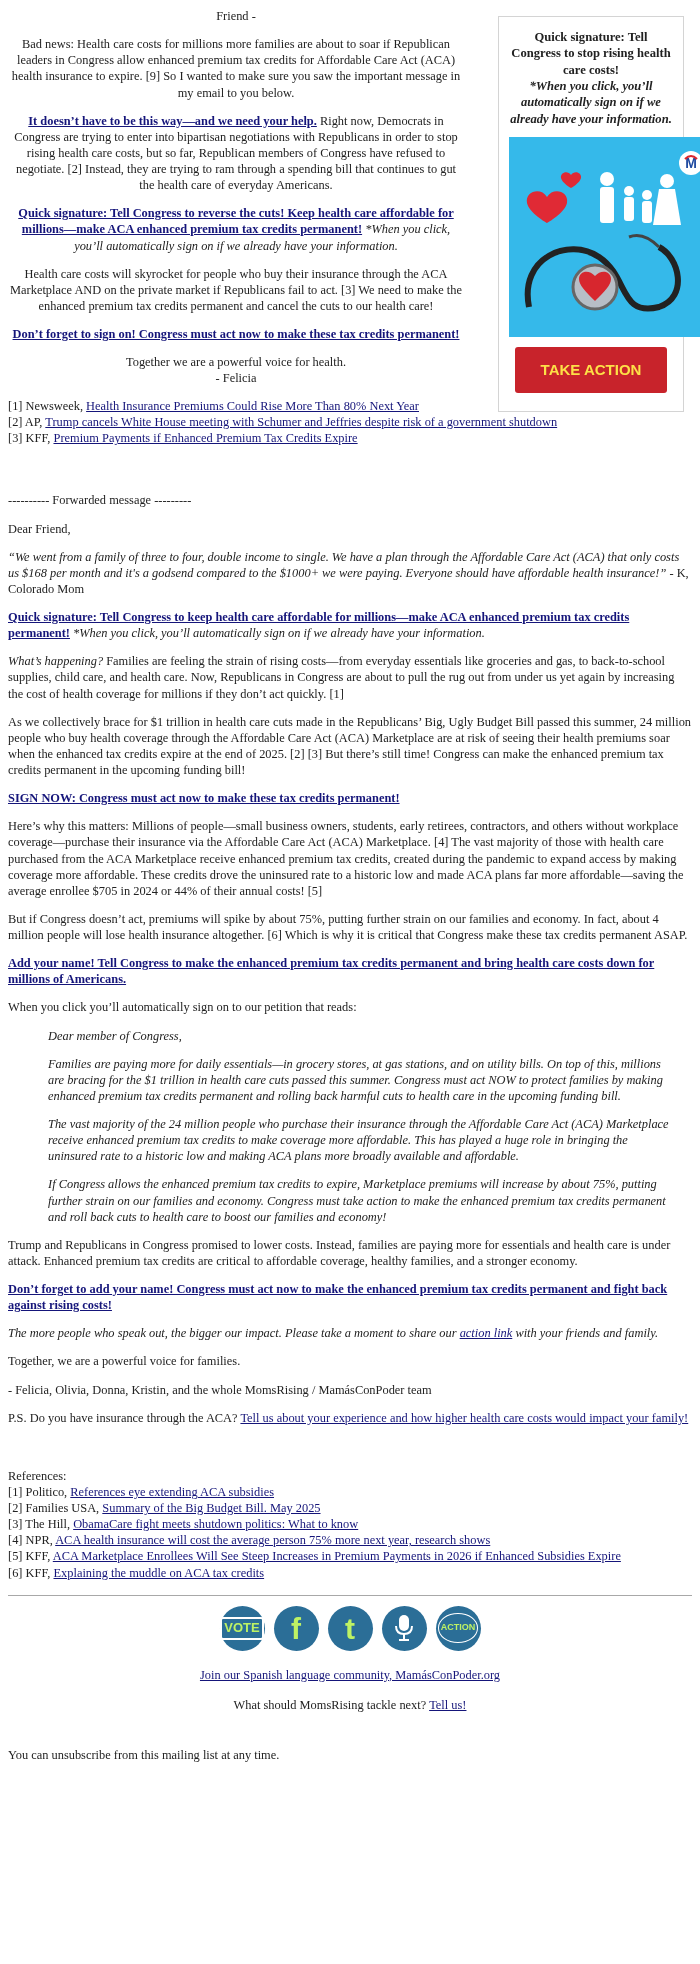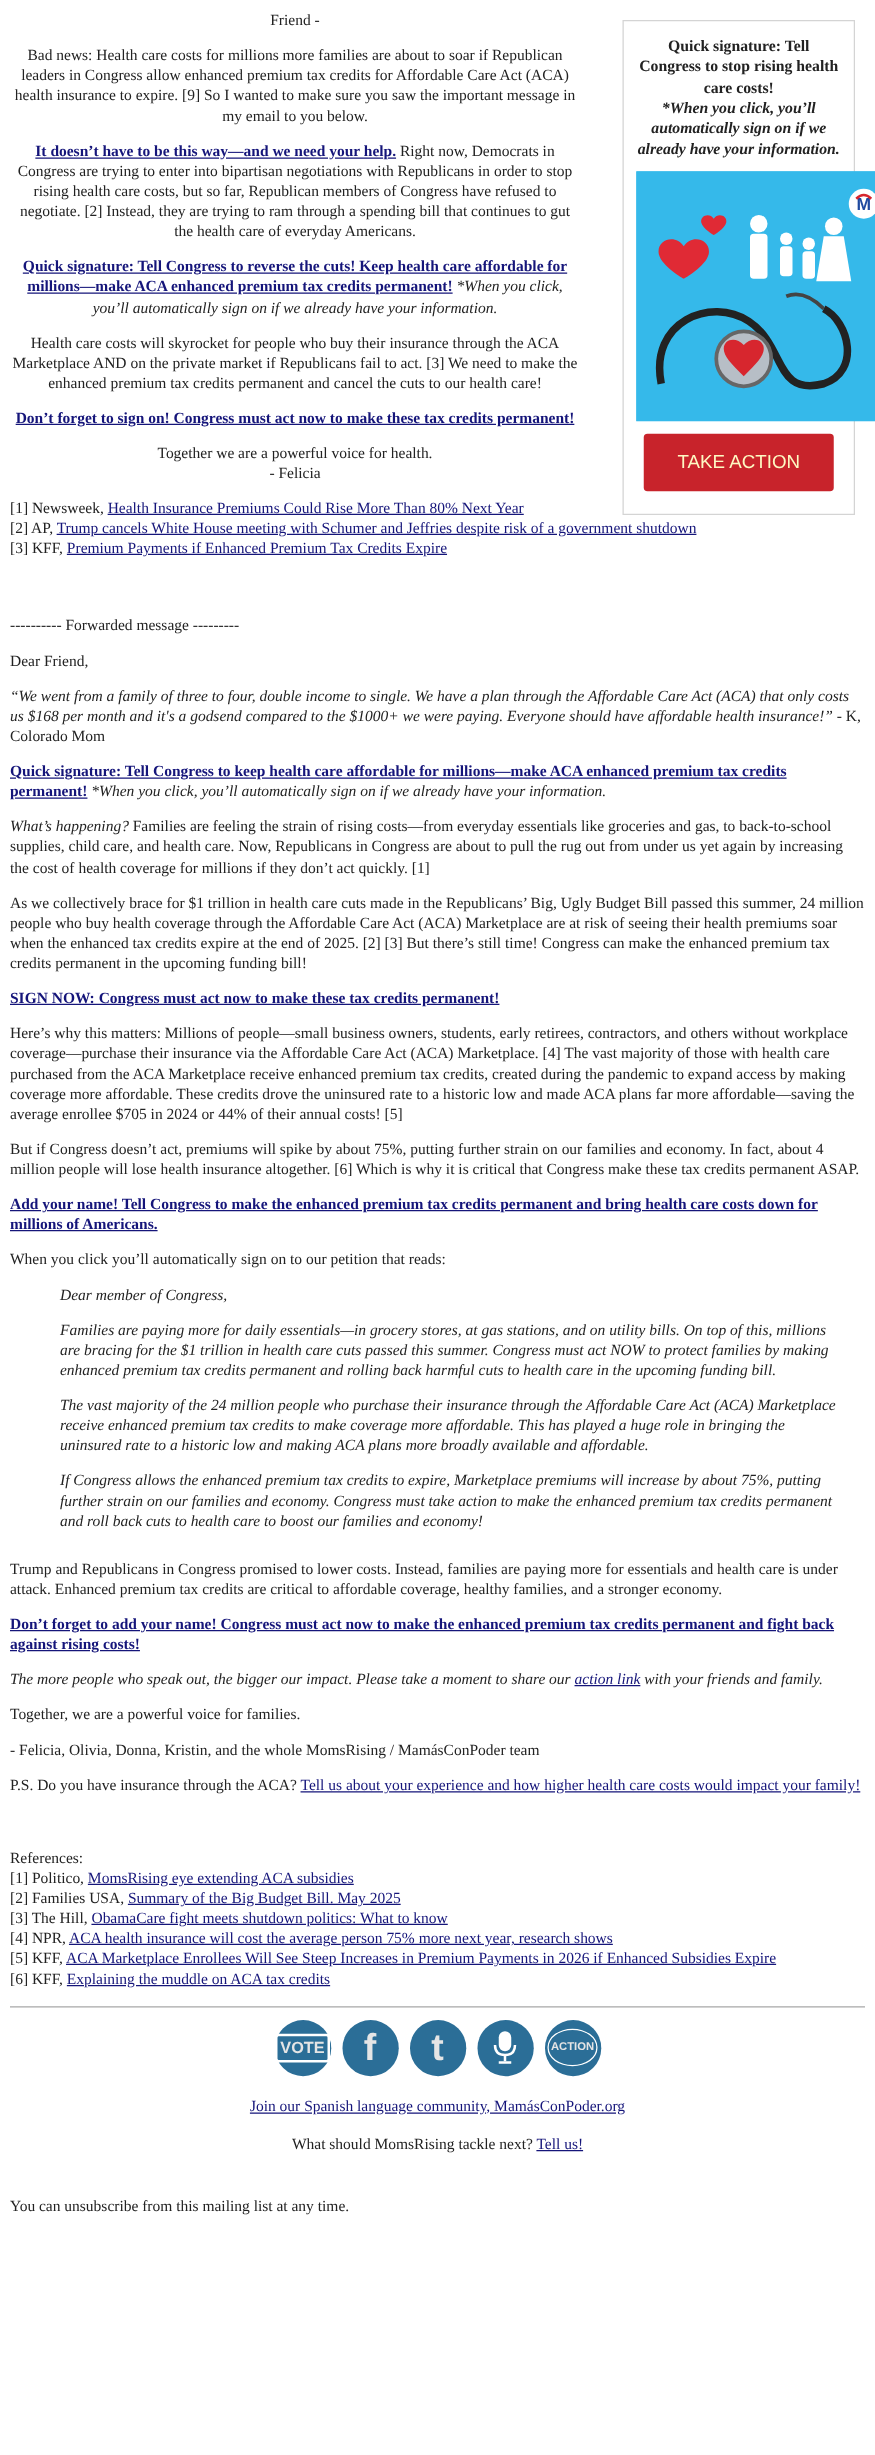--- a/index.html
+++ b/index.html
@@ -20,35 +20,35 @@
     border: 1px solid #d4d4d4; padding: 12px 10px 18px 10px; box-sizing: border-box;
     text-align: center; background: #fff;
   }
   .sidebar .sig-title { font-weight: bold; font-size: 12.6px; line-height: 1.3; margin: 0; }
   .sidebar .sig-note { font-weight: bold; font-style: italic; font-size: 12.6px; line-height: 1.3; margin: 0 0 10px 0; }
   .sidebar .img-box {
     width: 202px; height: 200px; margin: 0 auto; background: #2fb8ea; position: relative; overflow: hidden;
   }
   .take-action {
     display: block; width: 152px; height: 46px; margin: 10px auto 0 auto; background: #c8232b;
-    color: #fef9c3; font-family: "Liberation Sans", sans-serif; font-weight: normal; font-size: 15px;
+    color: #fde047; font-family: "Liberation Sans", sans-serif; font-weight: bold; font-size: 15px;
     line-height: 46px; text-decoration: none; border-radius: 3px;
   }
   .bold-link { font-weight: bold; }
   .ital { font-style: italic; }
   .refs p { margin: 0; }
   .fwd { margin-top: 46px; }
   blockquote.petition {
-    margin: 0 0 22px 40px; font-style: italic; padding-right: 20px;
+    margin: 0 0 12px 40px; font-style: italic; padding-right: 20px;
   }
   blockquote.petition p { margin-bottom: 12px; }
   hr.foot-sep { border: none; border-top: 1px solid #a8a8a8; margin: 14px 0 10px 0; }
   .social { display: flex; justify-content: center; gap: 9px; margin: 0 0 16px 0; }
   .social .circ {
-    width: 45px; height: 45px; border-radius: 50%; background: #2b6e97; color: #e5e5e5;
+    width: 45px; height: 45px; border-radius: 50%; background: #2b6e97; color: #bef264;
     display: flex; align-items: center; justify-content: center;
     font-family: "Liberation Sans", sans-serif; font-weight: bold;
   }
   .center { text-align: center; }
   .footer-line { margin: 0 0 14px 0; }
 </style>
 </head>
 <body>
 
 <div class="wrap">
@@ -124,21 +124,21 @@
 
     <p>Trump and Republicans in Congress promised to lower costs. Instead, families are paying more for essentials and health care is under attack. Enhanced premium tax credits are critical to affordable coverage, healthy families, and a stronger economy.</p>
     <p><a href="#" class="bold-link">Don’t forget to add your name! Congress must act now to make the enhanced premium tax credits permanent and fight back against rising costs!</a></p>
     <p class="ital"><span>The more people who speak out, the bigger our impact. Please take a moment to share our </span><a href="#">action link</a><span> with your friends and family.</span></p>
     <p>Together, we are a powerful voice for families.</p>
     <p>- Felicia, Olivia, Donna, Kristin, and the whole MomsRising / MamásConPoder team</p>
     <p><span>P.S. Do you have insurance through the ACA? </span><a href="#">Tell us about your experience and how higher health care costs would impact your family!</a></p>
 
     <div class="refs" style="margin-top:42px">
       <p>References:</p>
-      <p><span>[1] Politico, </span><a href="#">MomsRising eye extending ACA subsidies</a></p>
+      <p><span>[1] Politico, </span><a href="#">References eye extending ACA subsidies</a></p>
       <p><span>[2] Families USA, </span><a href="#">Summary of the Big Budget Bill. May 2025</a></p>
       <p><span>[3] The Hill, </span><a href="#">ObamaCare fight meets shutdown politics: What to know</a></p>
       <p><span>[4] NPR, </span><a href="#">ACA health insurance will cost the average person 75% more next year, research shows</a></p>
       <p><span>[5] KFF, </span><a href="#">ACA Marketplace Enrollees Will See Steep Increases in Premium Payments in 2026 if Enhanced Subsidies Expire</a></p>
       <p><span>[6] KFF, </span><a href="#">Explaining the muddle on ACA tax credits</a></p>
     </div>
   </div>
 
   <hr class="foot-sep">
 

